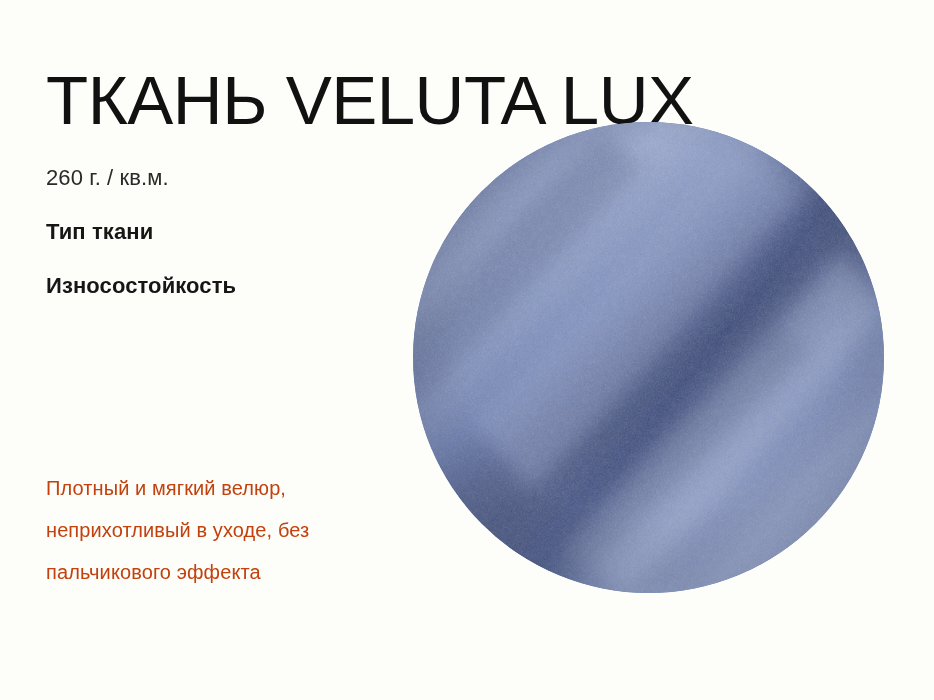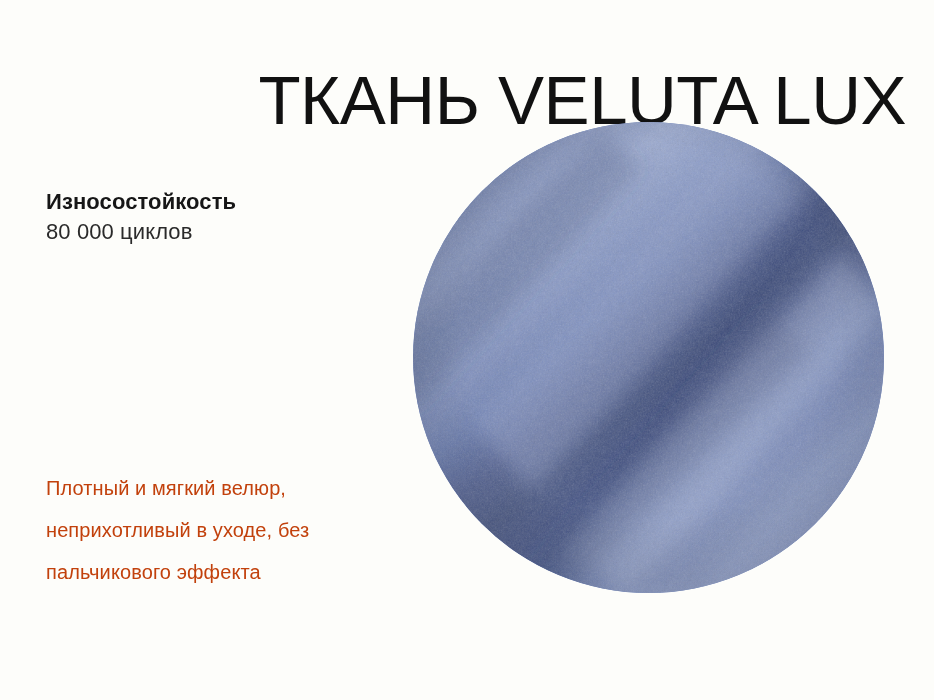--- a/index.html
+++ b/index.html
@@ -29,21 +29,20 @@
     position: absolute;
     left: 46px;
     top: 12px;
     width: 860px;
     font-size: 69px;
     line-height: 86px;
     font-weight: 400;
     letter-spacing: -0.5px;
     color: #111111;
     white-space: nowrap;
-    text-align: right;
   }
 
   
   .specs {
     position: absolute;
     left: 46px;
     top: 163px;
     width: 380px;
   }
 
@@ -105,28 +104,29 @@
 </head>
 <body>
 
 <div class="page">
 
   <h1 class="title">ТКАНЬ VELUTA LUX</h1>
 
   <div class="specs">
 
     <div class="spec-block">
+      <div class="spec-value">260 г. / кв.м.</div>
     </div>
 
     <div class="spec-block">
+      <div class="spec-label">Тип ткани</div>
     </div>
 
     <div class="spec-block">
       <div class="spec-label">Износостойкость</div>
-      <div class="spec-value">80 000 циклов</div>
     </div>
 
   </div>
 
   <p class="description">Плотный и мягкий велюр, неприхотливый в уходе, без пальчикового эффекта</p>
 
   <div class="swatch">
     <svg viewBox="0 0 471 471" preserveAspectRatio="xMidYMid slice">
       <defs>
 

